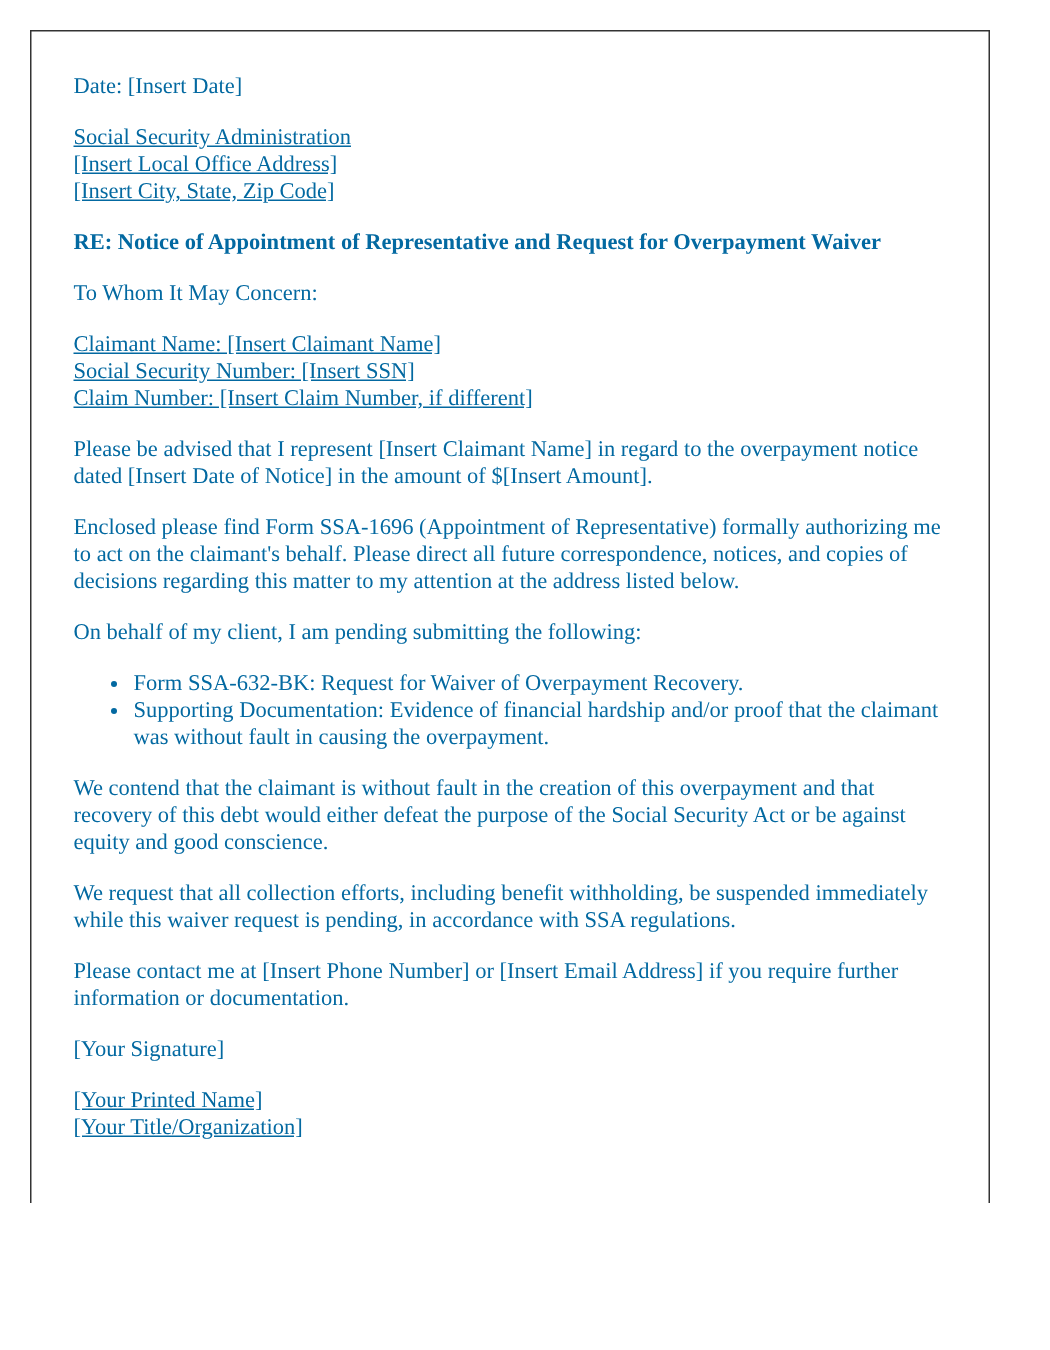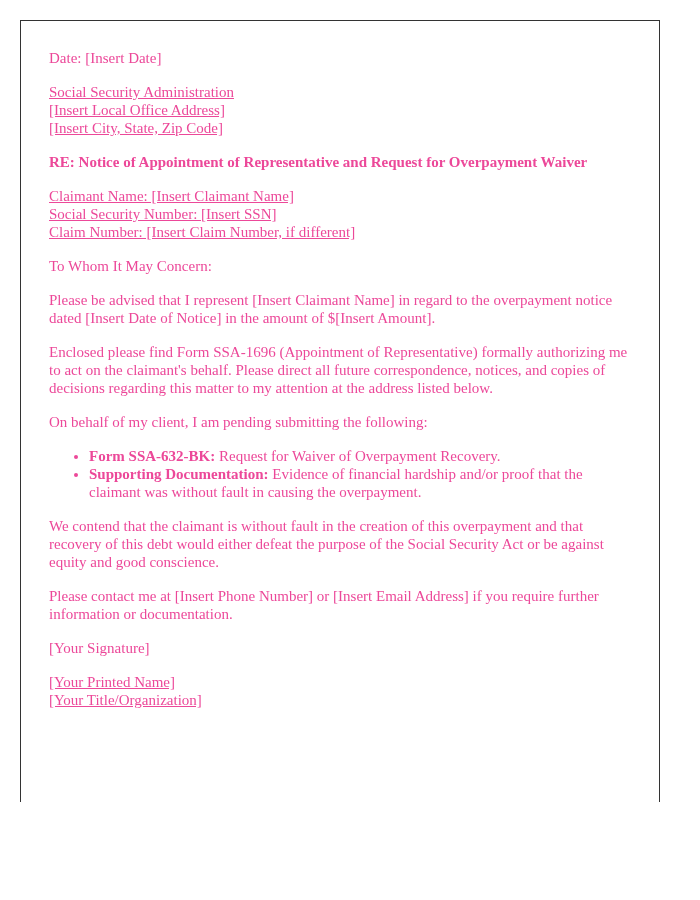--- a/index.html
+++ b/index.html
@@ -24,70 +24,71 @@
       border-top: 1px solid #333333;
       overflow: hidden;
       background: #ffffff;
       box-sizing: border-box;
     }
     .content {
       padding: 28px 28px 0 28px;
       font-family: "Liberation Serif", serif;
       font-size: 15px;
       line-height: 18px;
-      color: #ec4899;
+      color: #0369a1;
     }
     p {
       margin: 0 0 16px 0;
     }
     .line { display: block; text-decoration: underline; }
     .subject {
       font-weight: bold;
     }
     ul {
       margin: 0 0 16px 0;
       padding-left: 40px;
     }
     ul li { margin: 0; }
-    strong { font-weight: bold; text-align: right; }
+    strong { font-weight: normal; text-align: right; }
   </style>
 </head>
 <body>
 
 <div class="page">
   <div class="content">
 
     <p>Date: [Insert Date]</p>
 
     <p>
       <span class="line">Social Security Administration</span>
       <span class="line">[Insert Local Office Address]</span>
       <span class="line">[Insert City, State, Zip Code]</span>
     </p>
 
     <p class="subject">RE: Notice of Appointment of Representative and Request for Overpayment Waiver</p>
 
+    <p>To Whom It May Concern:</p>
+
     <p>
       <span class="line">Claimant Name: [Insert Claimant Name]</span>
       <span class="line">Social Security Number: [Insert SSN]</span>
       <span class="line">Claim Number: [Insert Claim Number, if different]</span>
     </p>
-
-    <p>To Whom It May Concern:</p>
 
     <p>Please be advised that I represent [Insert Claimant Name] in regard to the overpayment notice dated [Insert Date of Notice] in the amount of $[Insert Amount].</p>
     <p>Enclosed please find Form SSA-1696 (Appointment of Representative) formally authorizing me to act on the claimant's behalf. Please direct all future correspondence, notices, and copies of decisions regarding this matter to my attention at the address listed below.</p>
     <p>On behalf of my client, I am pending submitting the following:</p>
 
     <ul>
       <li><strong>Form SSA-632-BK:</strong><span> Request for Waiver of Overpayment Recovery.</span></li>
       <li><strong>Supporting Documentation:</strong><span> Evidence of financial hardship and/or proof that the claimant was without fault in causing the overpayment.</span></li>
     </ul>
 
     <p>We contend that the claimant is without fault in the creation of this overpayment and that recovery of this debt would either defeat the purpose of the Social Security Act or be against equity and good conscience.</p>
+    <p>We request that all collection efforts, including benefit withholding, be suspended immediately while this waiver request is pending, in accordance with SSA regulations.</p>
     <p>Please contact me at [Insert Phone Number] or [Insert Email Address] if you require further information or documentation.</p>
 
 
     <p>[Your Signature]</p>
 
     <p>
       <span class="line">[Your Printed Name]</span>
       <span class="line">[Your Title/Organization]</span>
     </p>
 

